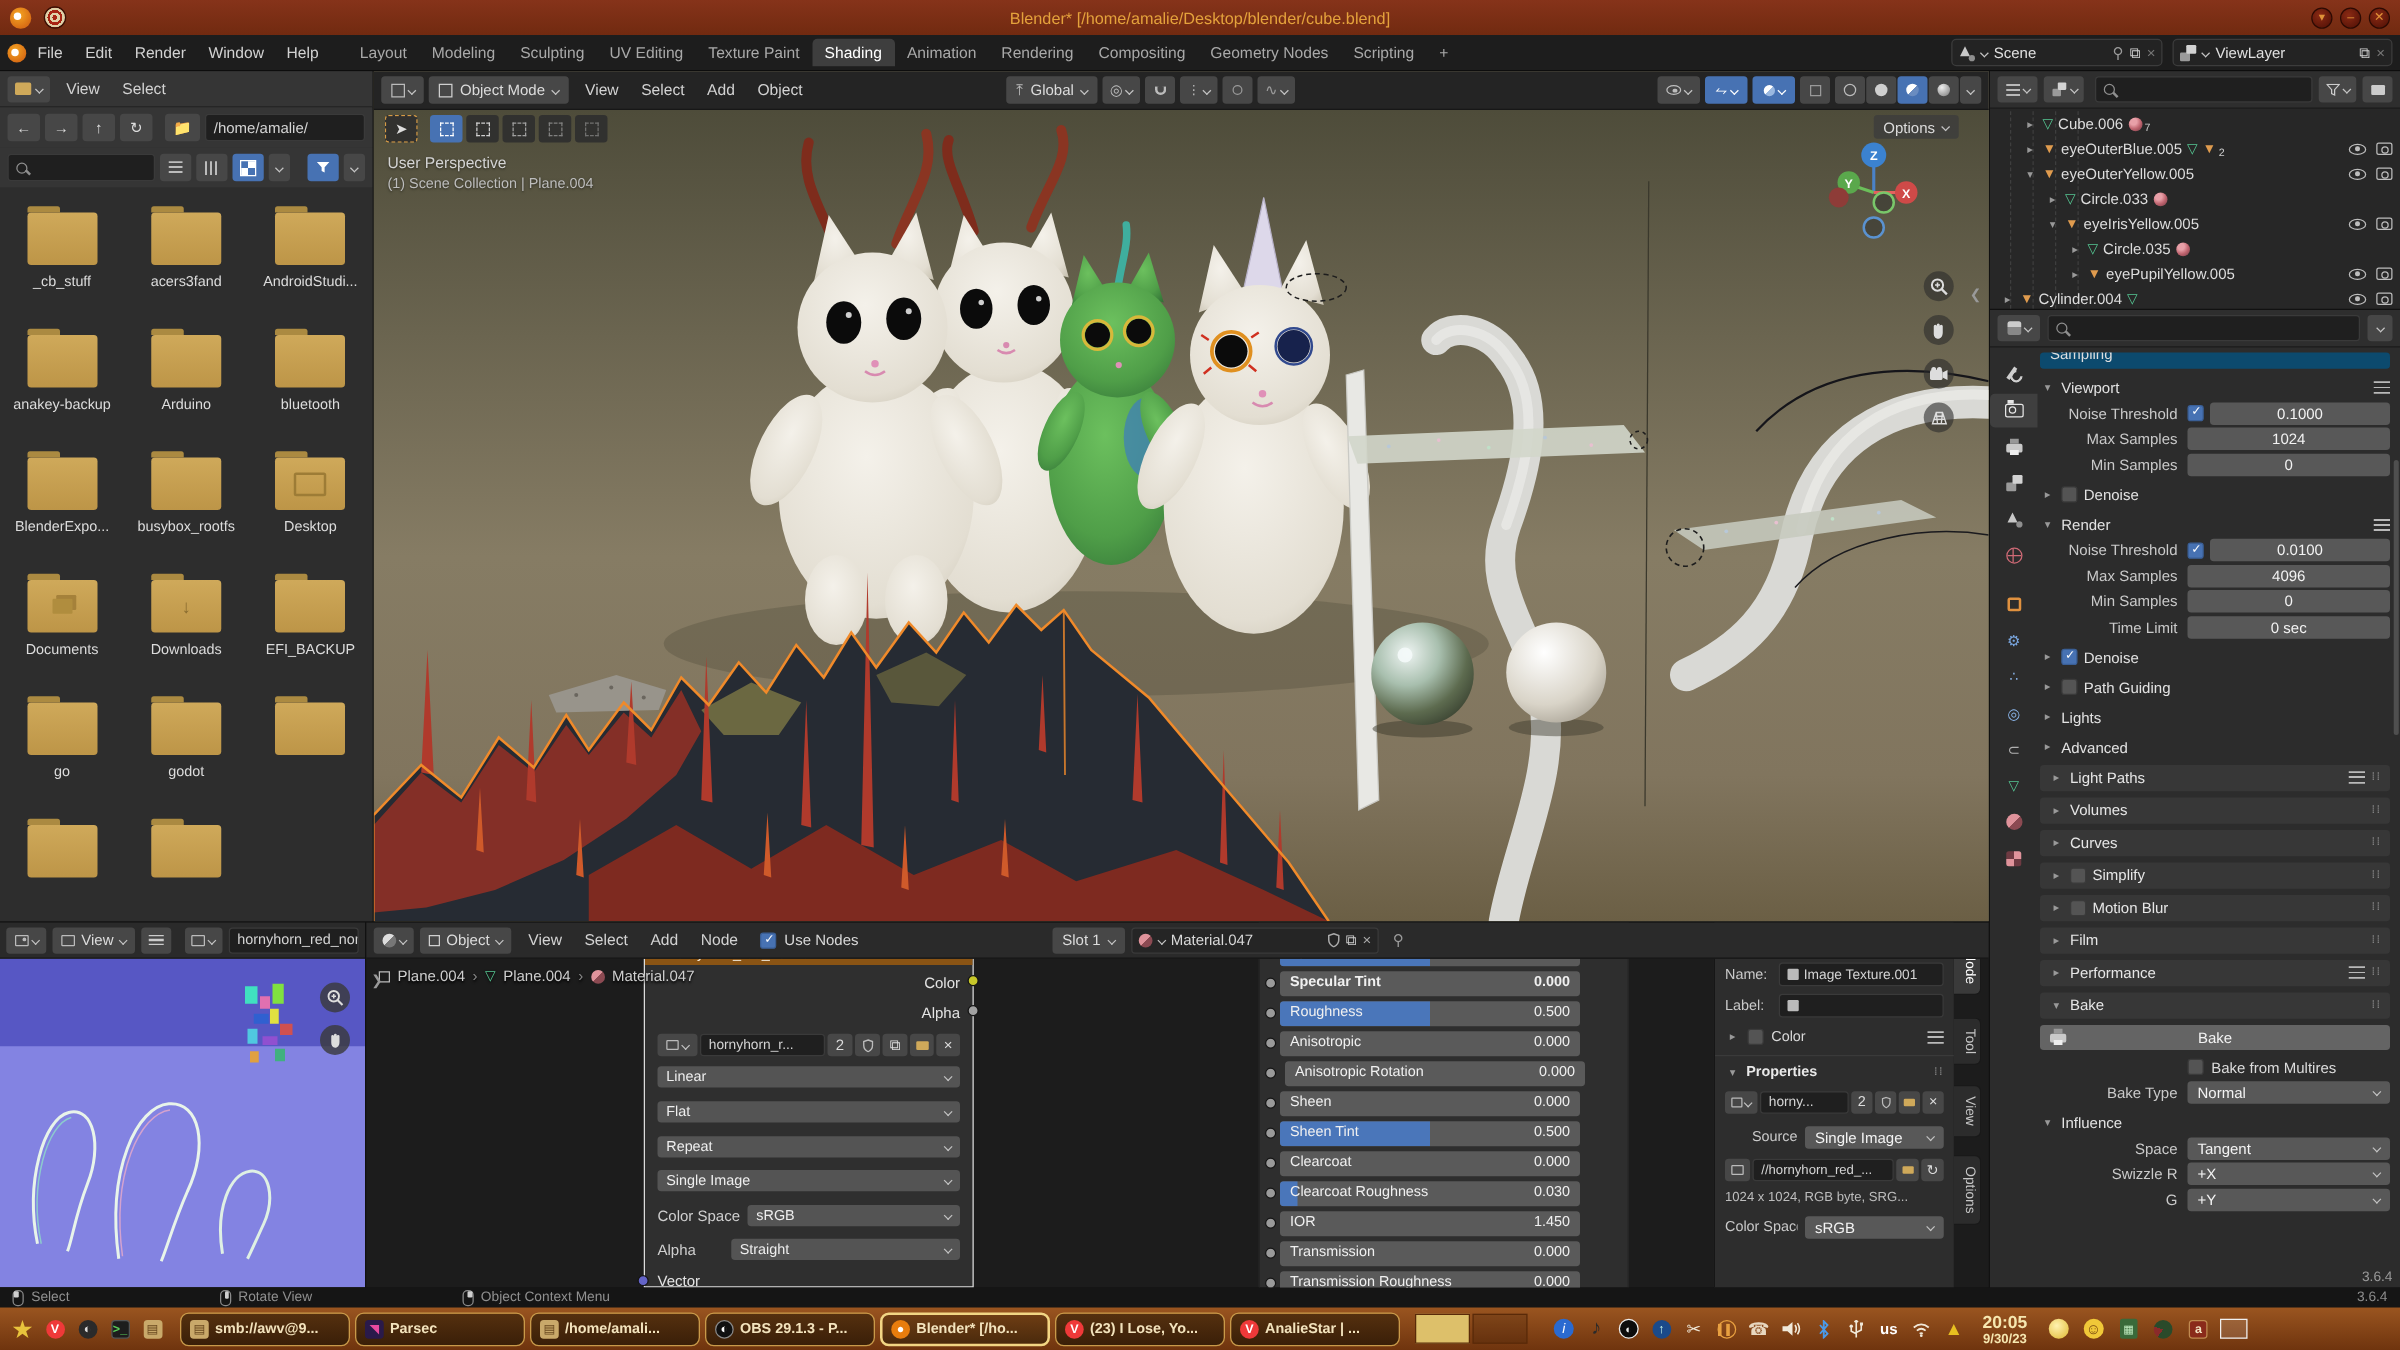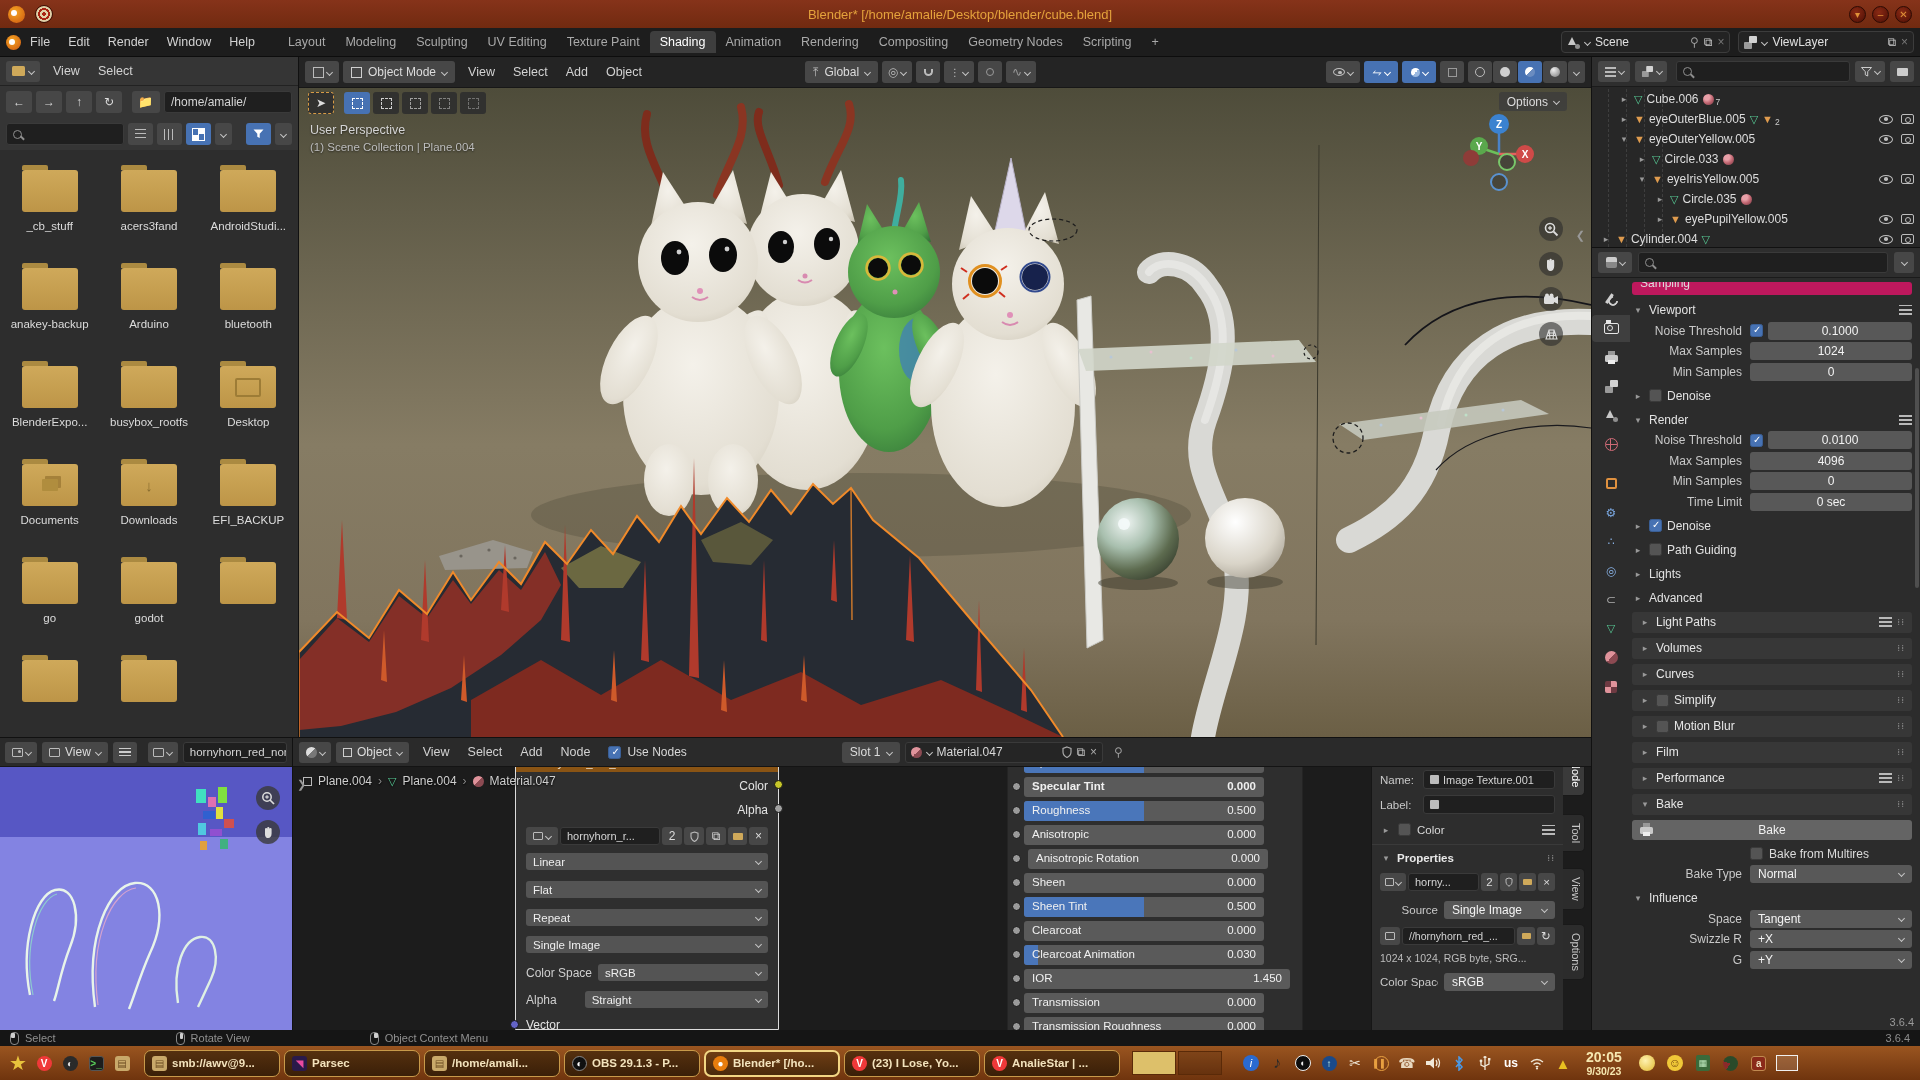--- a/index.html
+++ b/index.html
@@ -55,21 +55,21 @@
   .osub{font-size:8.5px;color:#ccc;margin-left:-2px;margin-top:6px}
   .oexp{width:12px;color:#999;font-size:9px;flex:none;text-align:center}
   .matball{width:11px;height:11px;border-radius:50%;background:radial-gradient(circle at 35% 30%,#e8a0a8 0 25%,#c06570 55%,#6e3640 100%);flex:none}
   .eye{width:14px;height:9px;border:1.2px solid #bdbdbd;border-radius:50%;position:relative;flex:none}
   .eye::after{content:'';width:3.5px;height:3.5px;background:#bdbdbd;border-radius:50%;position:absolute;left:4px;top:1.5px}
   .camico{width:13px;height:10px;border:1.2px solid #bdbdbd;border-radius:2px;position:relative;flex:none;margin-left:4px}
   .camico::after{content:'';width:4px;height:4px;border:1.2px solid #bdbdbd;border-radius:50%;position:absolute;left:2.5px;top:1.5px}
   .vguide{position:absolute;top:32px;bottom:0;border-left:1px dashed #3e3e3e;width:0}
   .ptab{width:38px;height:27px;display:flex;align-items:center;justify-content:center}
   .ptab.active{background:#3f3f3f;border-radius:4px 0 0 4px}
-  .p-clip{height:13px;overflow:hidden;background:#be185d;border-radius:3px;color:#dedede;padding:0 8px;position:relative;margin-bottom:3px}
+  .p-clip{height:13px;overflow:hidden;background:#0c4a6e;border-radius:3px;color:#dedede;padding:0 8px;position:relative;margin-bottom:3px}
   .p-clip span{display:block;margin-top:-6px}
   .psub{display:flex;align-items:center;gap:5px;height:18px;margin:6px 0 2px;color:#e2e2e2}
   .prow{display:flex;align-items:center;height:18px;margin:2.5px 0}
   .plab{width:118px;text-align:right;padding-right:8px;color:#c9c9c9;flex:none;font-size:12px;white-space:nowrap}
   .pfield{flex:1;background:#585858;border-radius:3px;height:18px;line-height:18px;text-align:center;color:#f3f3f3;position:relative;font-size:12px}
   .pfield.dd{text-align:left;padding-left:8px}
   .pfield.dd .cv{position:absolute;right:8px;top:6px}
   .panel{display:flex;align-items:center;gap:5px;height:21px;background:#373737;border-radius:3px;margin:5px 0 2px;color:#e6e6e6;padding:0 7px}
   .pbtn{height:20px;background:#646464;border-radius:3px;margin:5px 0;display:flex;align-items:center;justify-content:center;color:#f2f2f2;position:relative}
   .lst{width:13px;height:10px;background:repeating-linear-gradient(180deg,#b9b9b9 0 1.5px,transparent 1.5px 4.2px);position:relative;flex:none}
@@ -1140,25 +1140,25 @@
         </div>
         <span class="sock" style="left: 4px; top: 188px; background: rgb(154, 154, 154);"></span>
         <div class="sl" style="left: 16px; top: 183px; width: 240px;">
           <div class="fl" style="width:0%"></div>
           <span class="la">Clearcoat</span>
           <span class="va">0.000</span>
         </div>
         <span class="sock" style="left: 4px; top: 212px; background: rgb(154, 154, 154);"></span>
         <div class="sl" style="left: 16px; top: 207px; width: 240px;">
           <div class="fl" style="width:6%"></div>
-          <span class="la">Clearcoat Animation</span>
+          <span class="la">Clearcoat Roughness</span>
           <span class="va">0.030</span>
         </div>
         <span class="sock" style="left: 4px; top: 236px; background: rgb(154, 154, 154);"></span>
-        <div class="sl" style="left: 16px; top: 231px; width: 266px; padding-left: 39px;">
+        <div class="sl" style="left: 16px; top: 231px; width: 240px; padding-left: 39px;">
           <div class="fl" style="width:0%"></div>
           <span class="la">IOR</span>
           <span class="va">1.450</span>
         </div>
         <span class="sock" style="left: 4px; top: 260px; background: rgb(154, 154, 154);"></span>
         <div class="sl" style="left: 16px; top: 255px; width: 240px;">
           <div class="fl" style="width:0%"></div>
           <span class="la">Transmission</span>
           <span class="va">0.000</span>
         </div>

